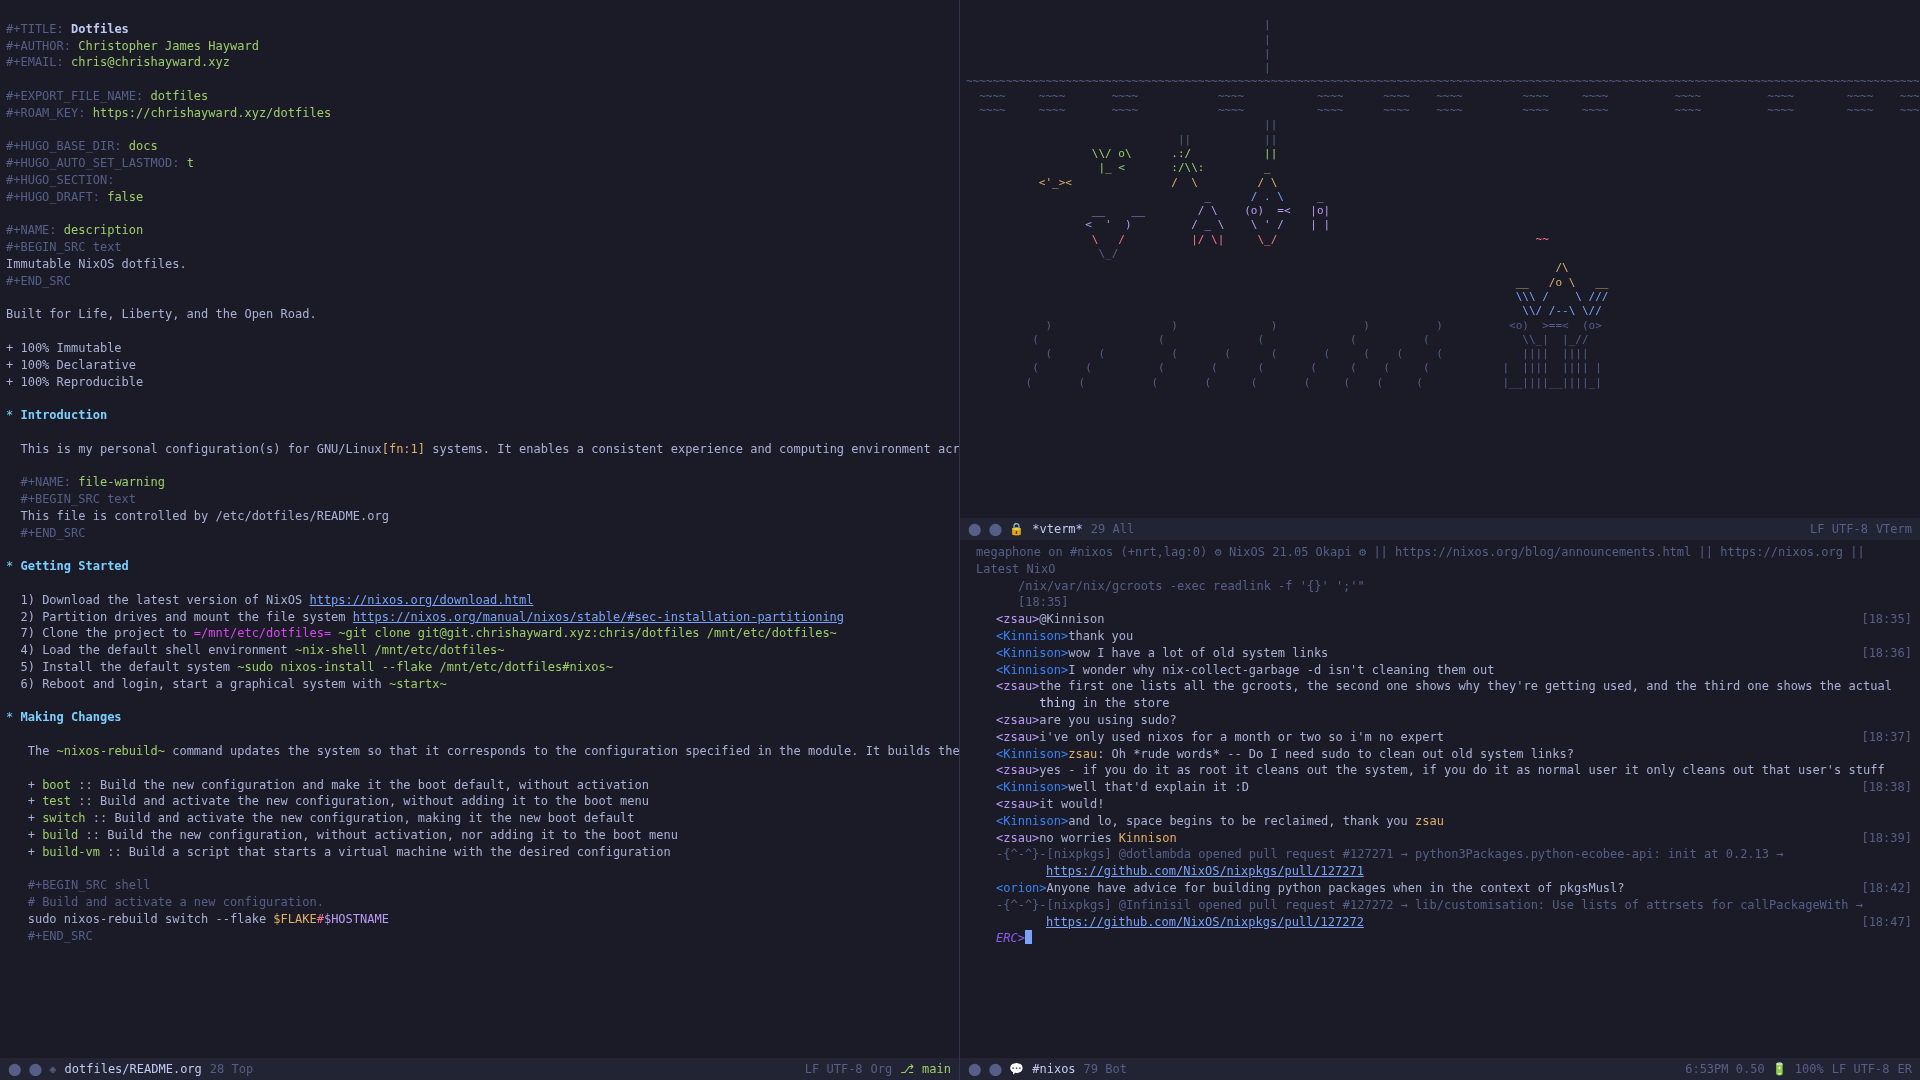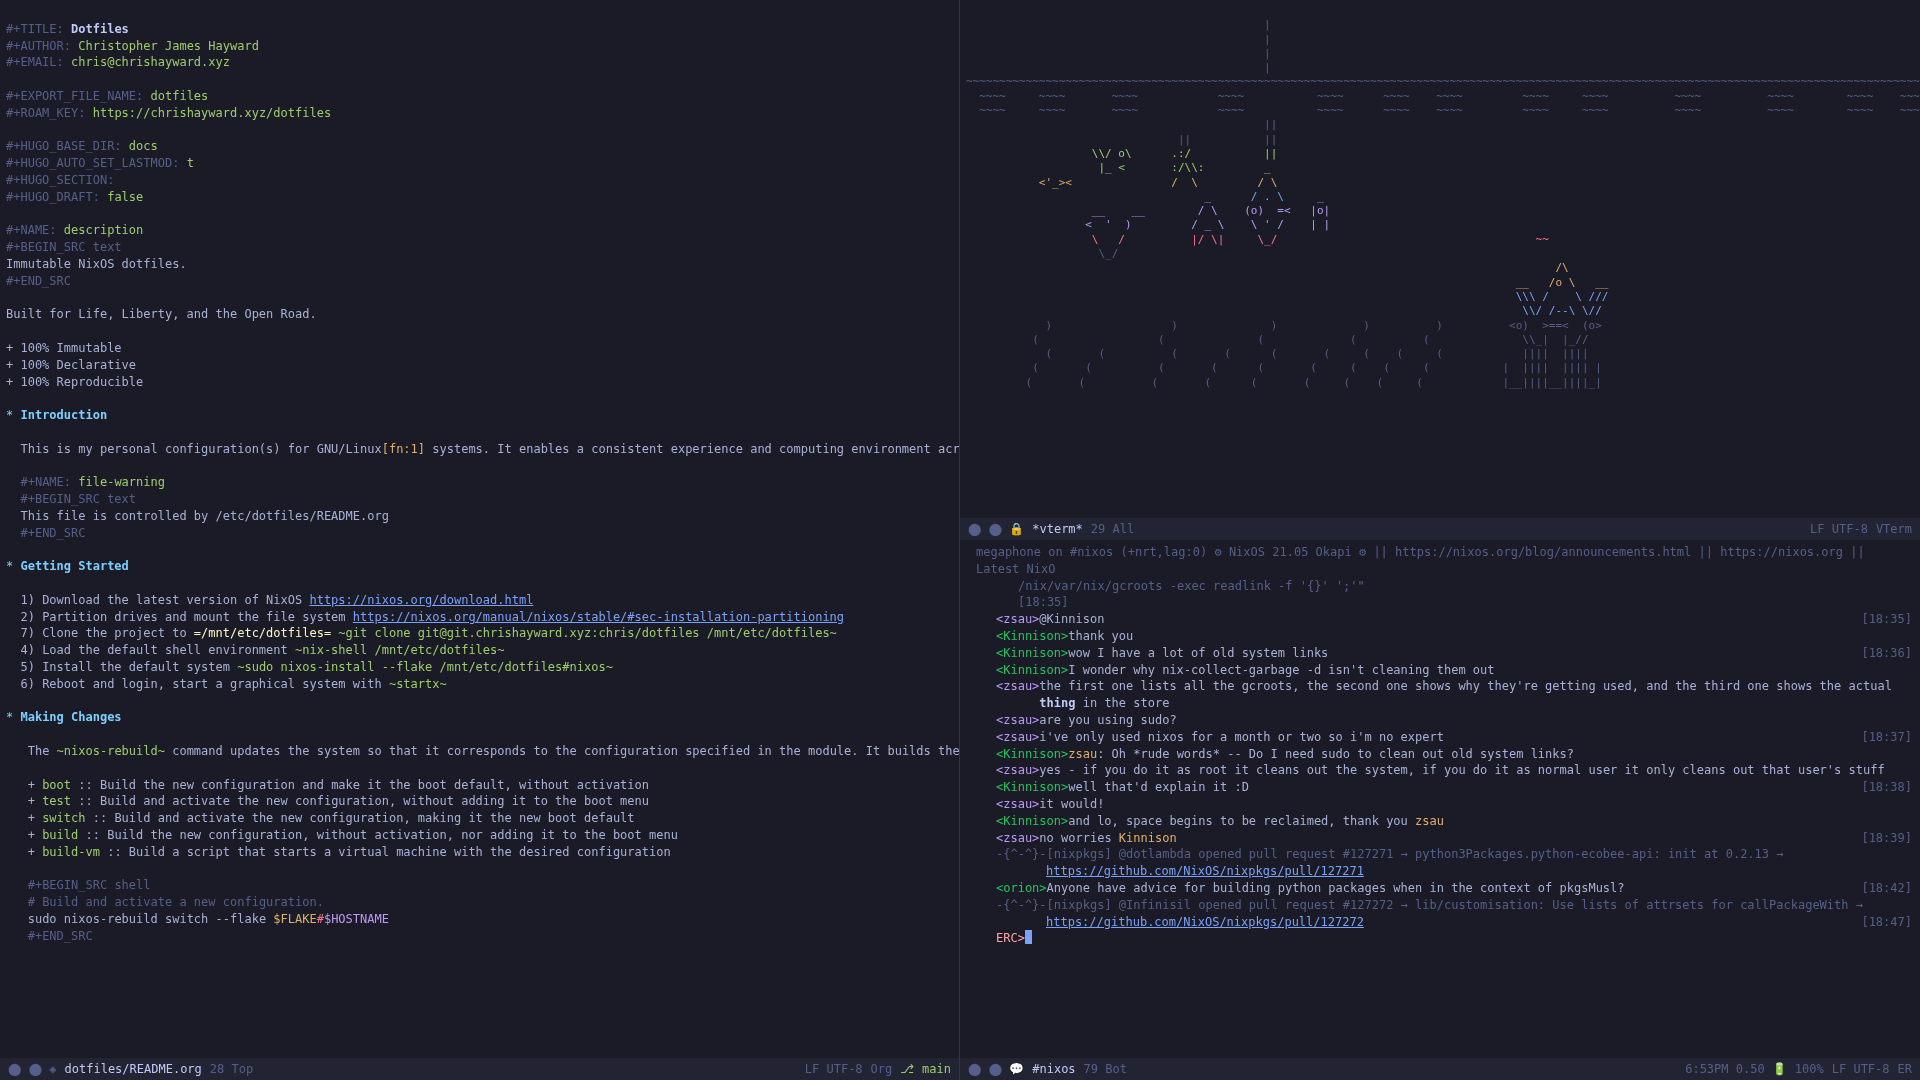--- a/index.html
+++ b/index.html
@@ -32,48 +32,48 @@
 }
 .modeline.right { justify-content: flex-start; }
 .modeline .spacer { flex: 1; }
 .modeline .dim { color: #565f89; }
 .modeline .file { color: #c0caf5; }
 .modeline .branch { color: #9ece6a; }
 .vterm { padding: 4px 6px; white-space: pre; color: #787c99; overflow: hidden; font-size: 11px; line-height: 1.3;}
 .irc { padding: 4px 8px; overflow: hidden; font-size: 12px;}
 .irc-line { display: flex; margin-left: 28px; }
 .irc-line .nick { color: #bb9af7; min-width: 0; }
-.irc-line .nick.alt { color: #22c55e; }
+.irc-line .nick.alt { color: #3b82f6; }
 .irc-line .msg { color: #a9b1d6; flex: 1; }
 .irc-line .ts { color: #565f89; }
 .irc-bot { color: #565f89; }
 .irc-link { color: #7aa2f7; text-decoration: underline; }
-.irc-prompt { color: #fca5a5; }
+.irc-prompt { color: #8b5cf6; font-style: italic; }
 .hl-key { color: #565f89; }
 .hl-prop { color: #9ece6a; }
 .hl-head { color: #7dcfff; font-weight: bold; }
 .hl-link { color: #7aa2f7; text-decoration: underline; }
 .hl-fn { color: #e0af68; }
-.hl-code { color: #fef9c3; }
+.hl-code { color: #d946ef; }
 .hl-begin { color: #565f89; }
 .hl-title { color: #c0caf5; font-weight: bold; }
 .hl-cmd { color: #f7768e; }
 .hl-var { color: #e0af68; }
 .hl-hostname { color: #bb9af7; }
 .hl-comment { color: #565f89; }
 .hl-star { color: #7dcfff; }
 .ascii { color: #565f89; }
 .ascii .a1 { color: #9ece6a; }
 .ascii .a2 { color: #e0af68; }
 .ascii .a3 { color: #7aa2f7; margin-top: 44px; }
 .ascii .a4 { color: #bb9af7; }
 .ascii .a5 { color: #f7768e; }
 .wave { color: #565f89; letter-spacing: 0; }
 .info-line { color: #565f89; padding: 0 8px;}
-.highlight-word { color: #c0caf5; font-weight: bold;}
+.highlight-word { color: #c0caf5; font-weight: normal;}
 .highlight-name { color: #e0af68; }
 </style>
 </head>
 <body>
 
 <div class="pane left-pane">
 <div class="editor">
 <span class="hl-key">#+TITLE:</span> <span class="hl-title">Dotfiles</span>
 <span class="hl-key">#+AUTHOR:</span> <span class="hl-prop">Christopher James Hayward</span>
 <span class="hl-key">#+EMAIL:</span> <span class="hl-prop">chris@chrishayward.xyz</span>

